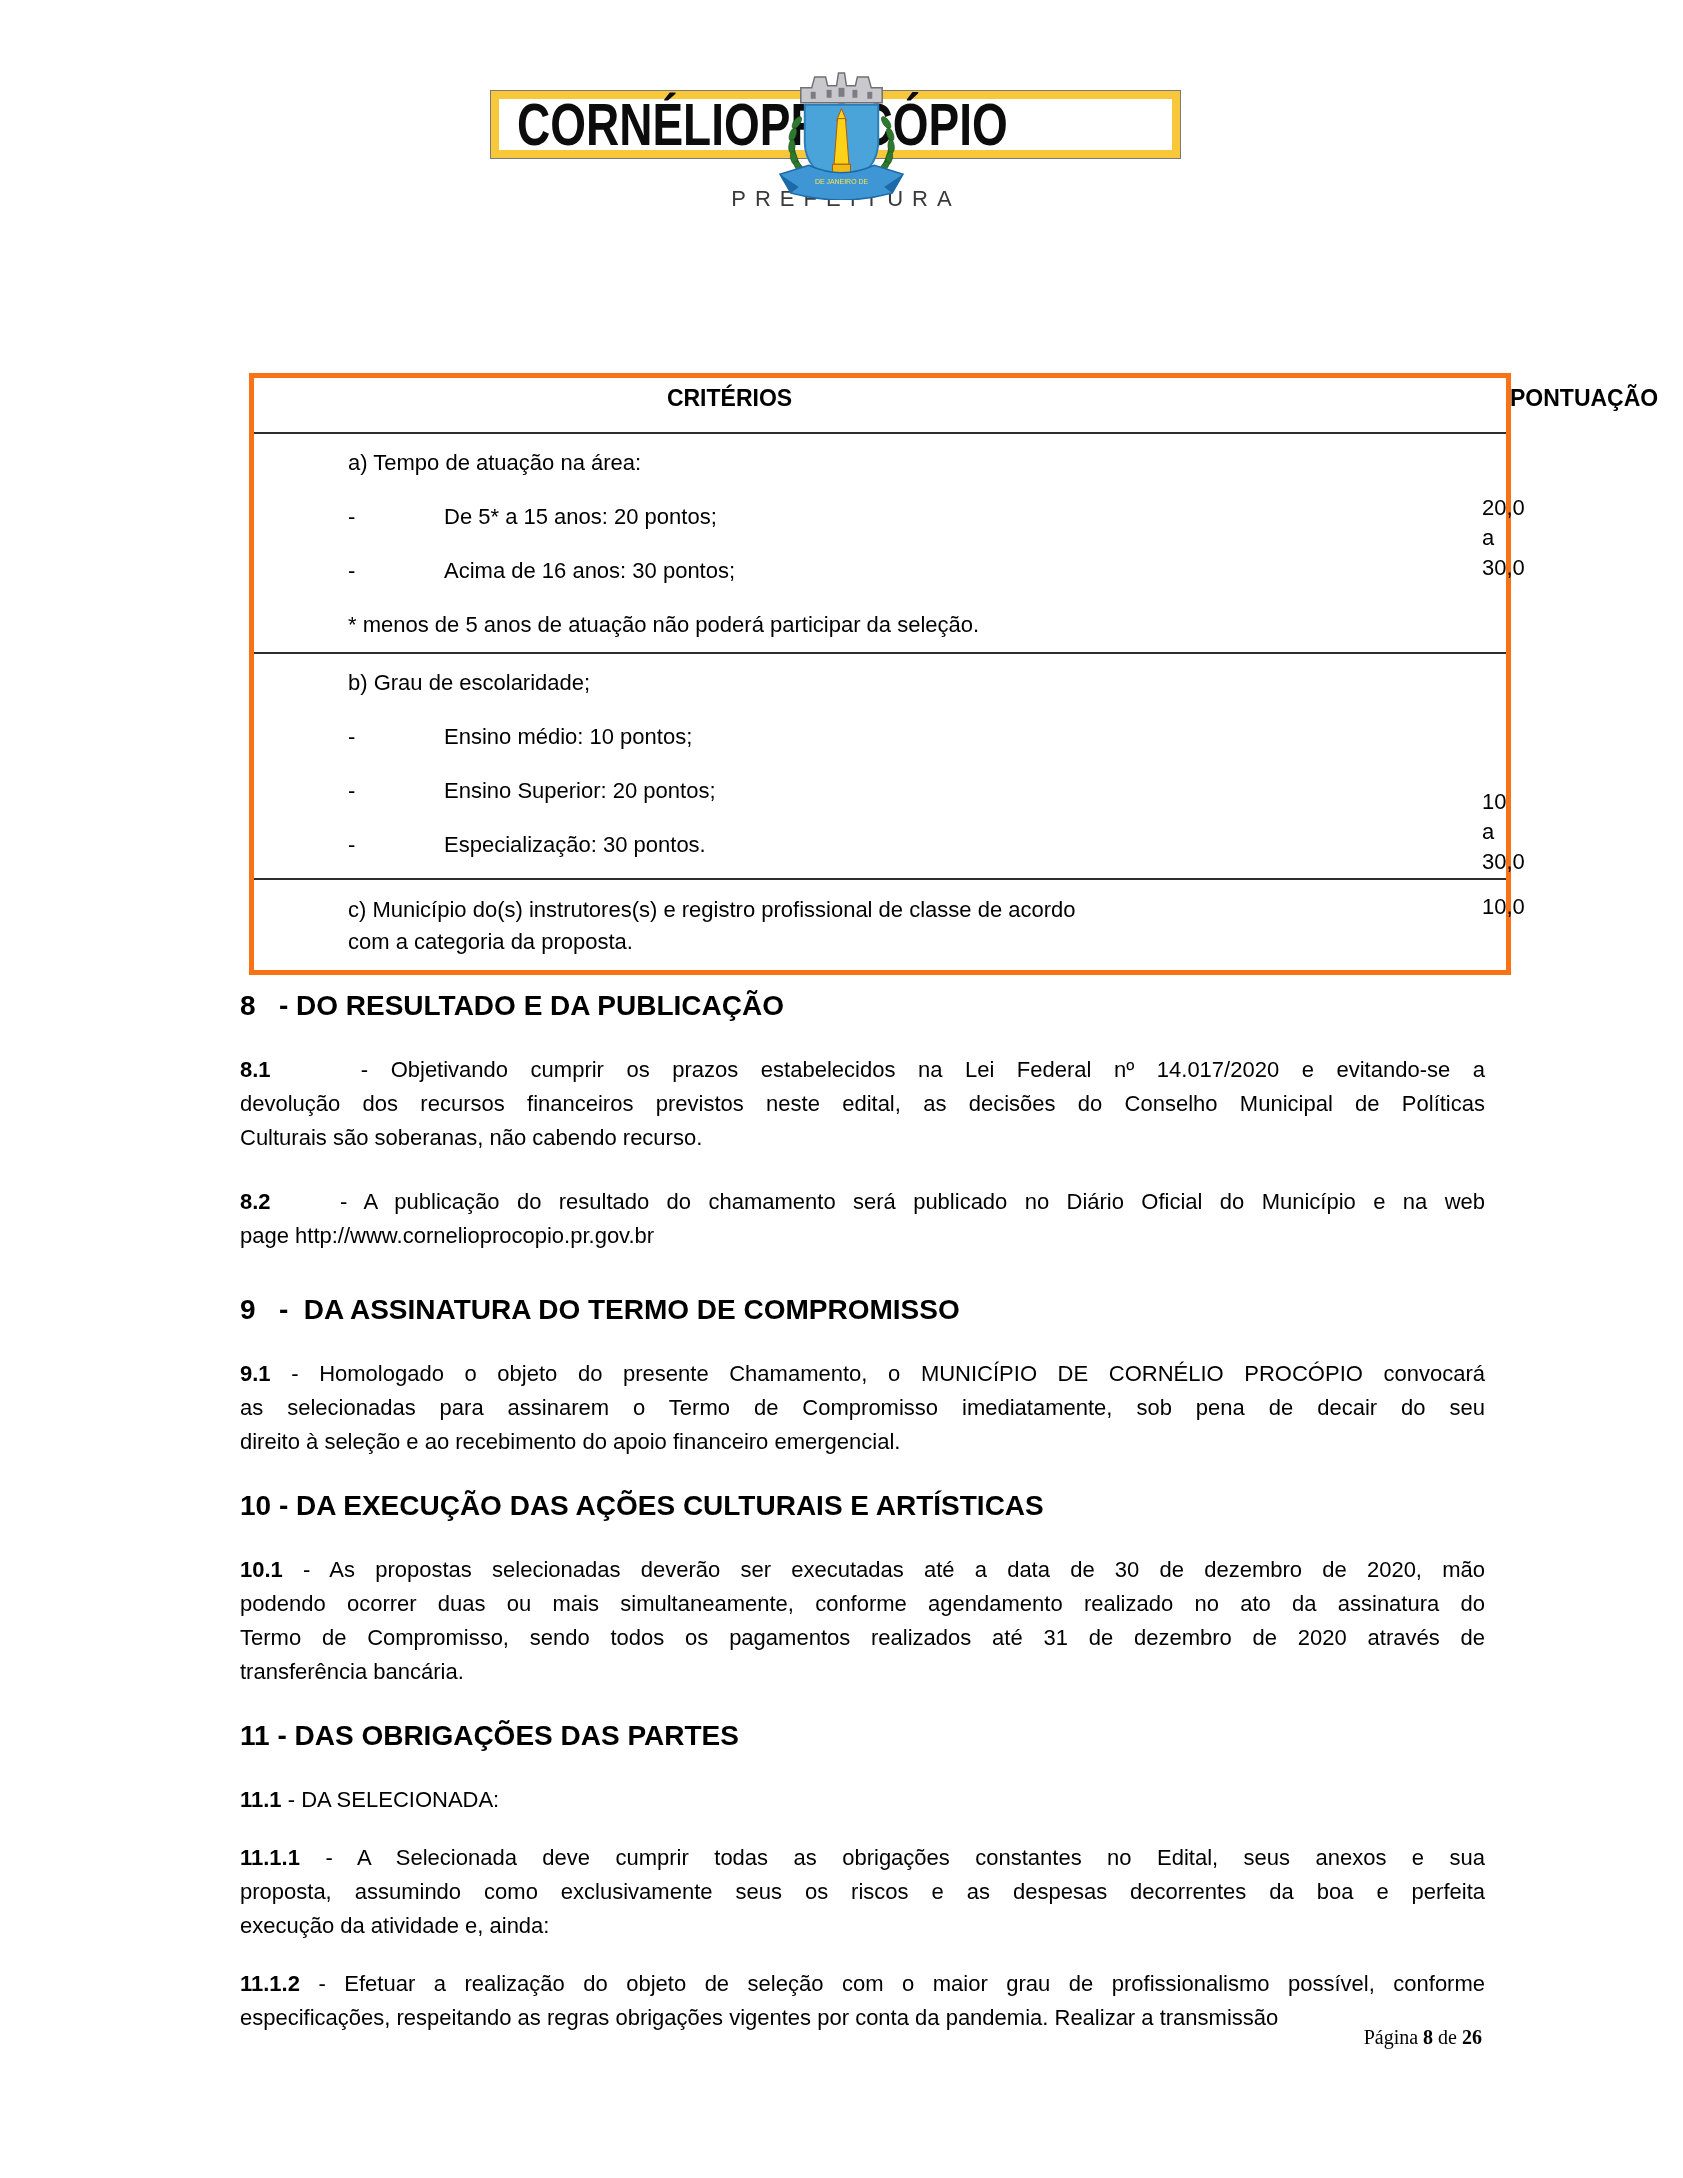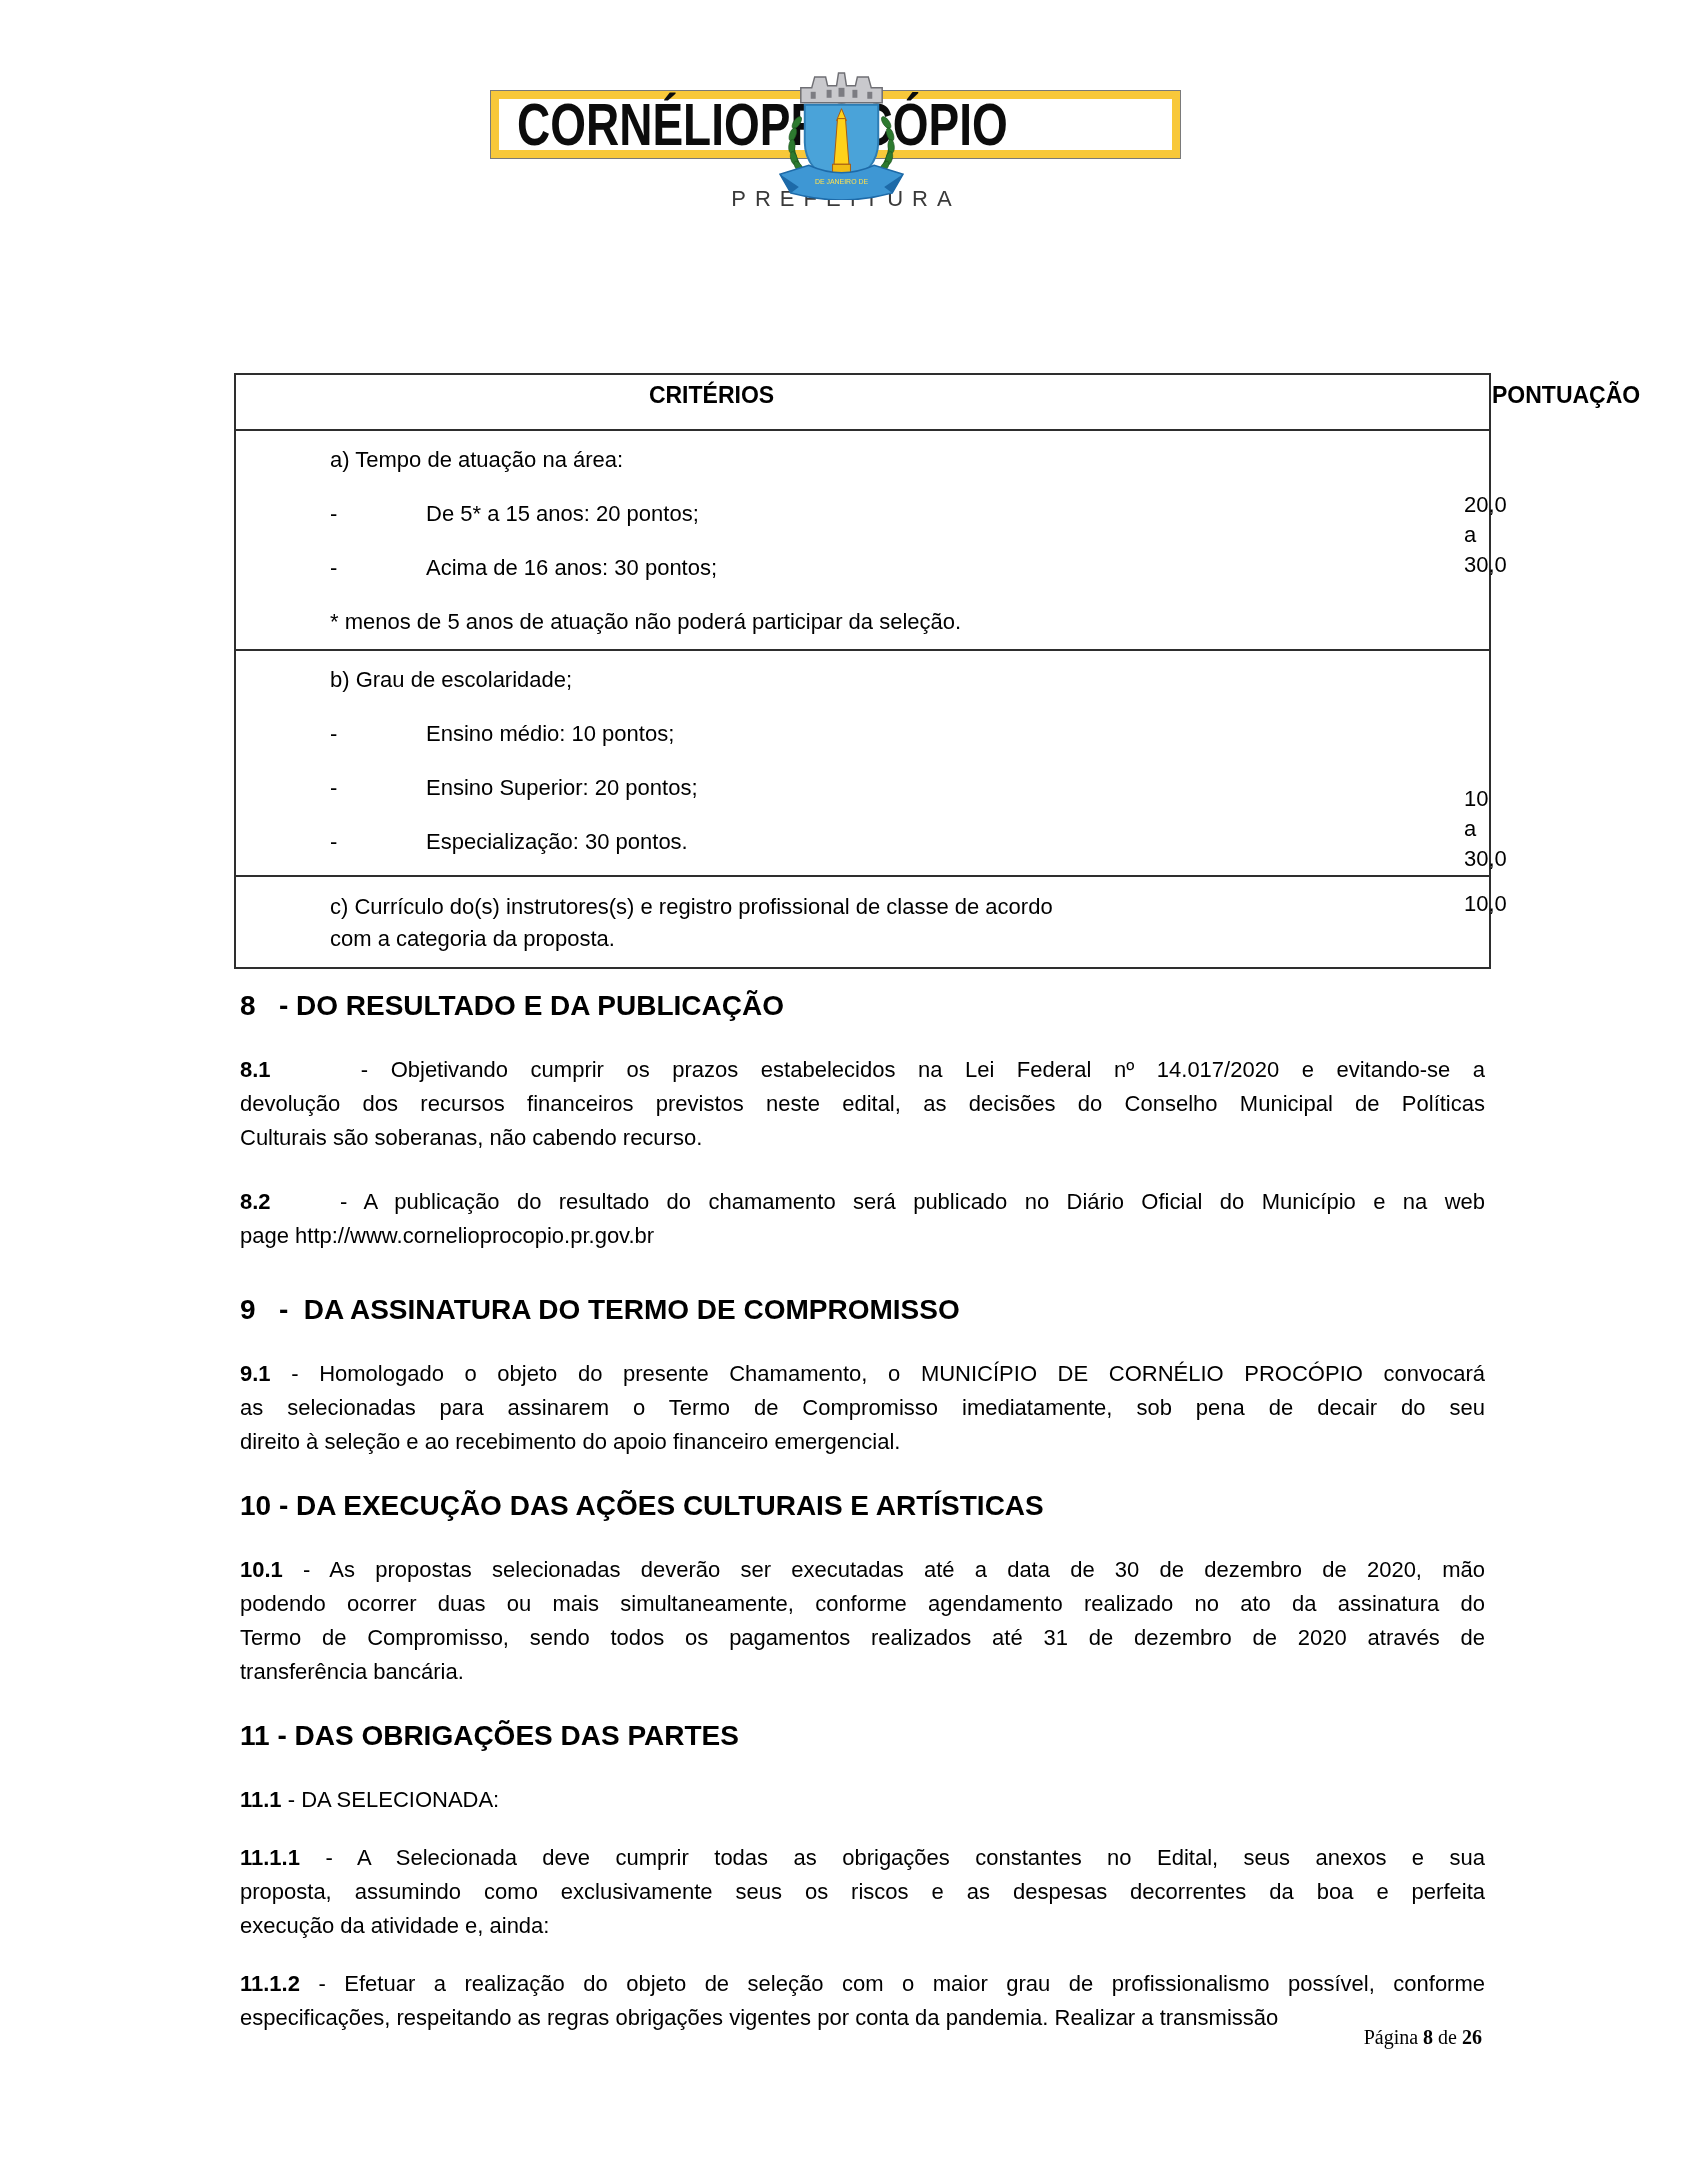--- a/index.html
+++ b/index.html
@@ -16,21 +16,21 @@
           transform:scaleY(1.28);white-space:nowrap;color:#0c0c0c;}
   .crest{position:absolute;left:775px;top:67px;width:133px;height:133px;z-index:3;}
   .prefeitura{position:absolute;left:0;top:186px;width:100%;text-align:center;
           font-size:22px;letter-spacing:9px;text-indent:9px;color:#3a3a3a;}
 
   
   table.ctable{position:absolute;left:234px;top:373px;width:1240px;
           border-collapse:collapse;table-layout:fixed;
           font-size:22px;line-height:30px;color:#000;}
   table.ctable,.ctable th,.ctable td{border:2px solid #2e2e2e;}
-  table.ctable{border:1px solid #f97316;}
+  table.ctable{border:5px solid #f97316;margin-left:15px;}
   .ctable th{font-weight:700;vertical-align:top;height:48px;padding-top:5px;
           text-align:center;font-size:23px;}
   .ctable th.h-crit{padding-right:303px;}
   .ctable th.h-pont{padding-right:55px;}
   .ctable td.c1{vertical-align:top;padding:14px 10px 12px 94px;text-align:left;}
   .ctable td.c2{vertical-align:top;text-align:center;}
   .ctable .score{transform:translateX(-28px);}
   .c2.va{padding-top:59px;}
   .c2.vb{padding-top:133px;}
   .c2.vc{padding-top:12px;}
@@ -151,21 +151,21 @@
           <span>Especialização: 30 pontos.</span>
         </div>
       </td>
       <td class="c2 vb">
         <div class="score">10 a 30,0</div>
       </td>
     </tr>
 
     <tr>
       <td class="c1 crow">
-        <span class="cline">c) Currículo do(s) instrutores(s) e registro profissional de classe de acordo</span>
+        <span class="cline">c) Município do(s) instrutores(s) e registro profissional de classe de acordo</span>
         <span class="cline">com a categoria da proposta.</span>
       </td>
       <td class="c2 vc">
         <div class="score">10,0</div>
       </td>
     </tr>
   </tbody>
     </table>
 
   <div class="content">

